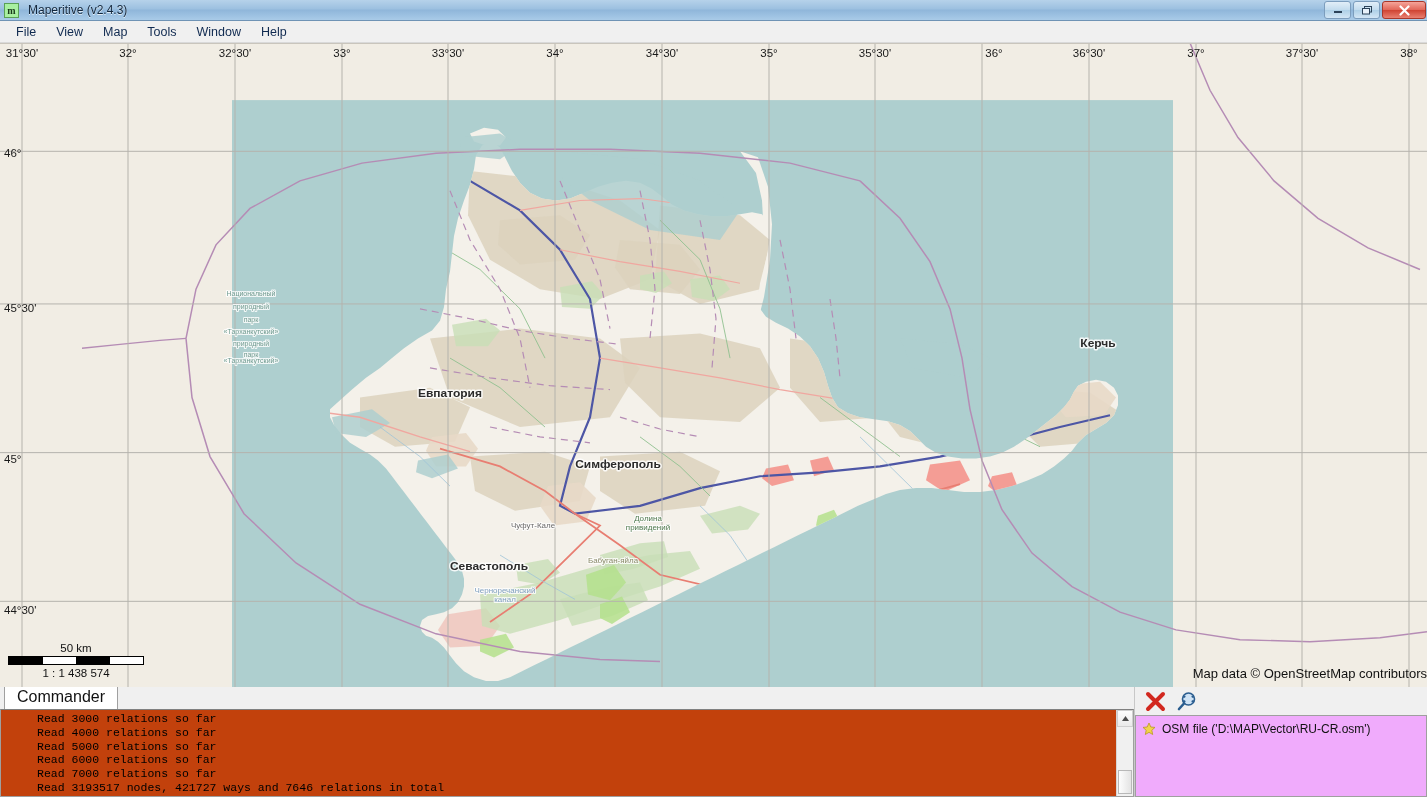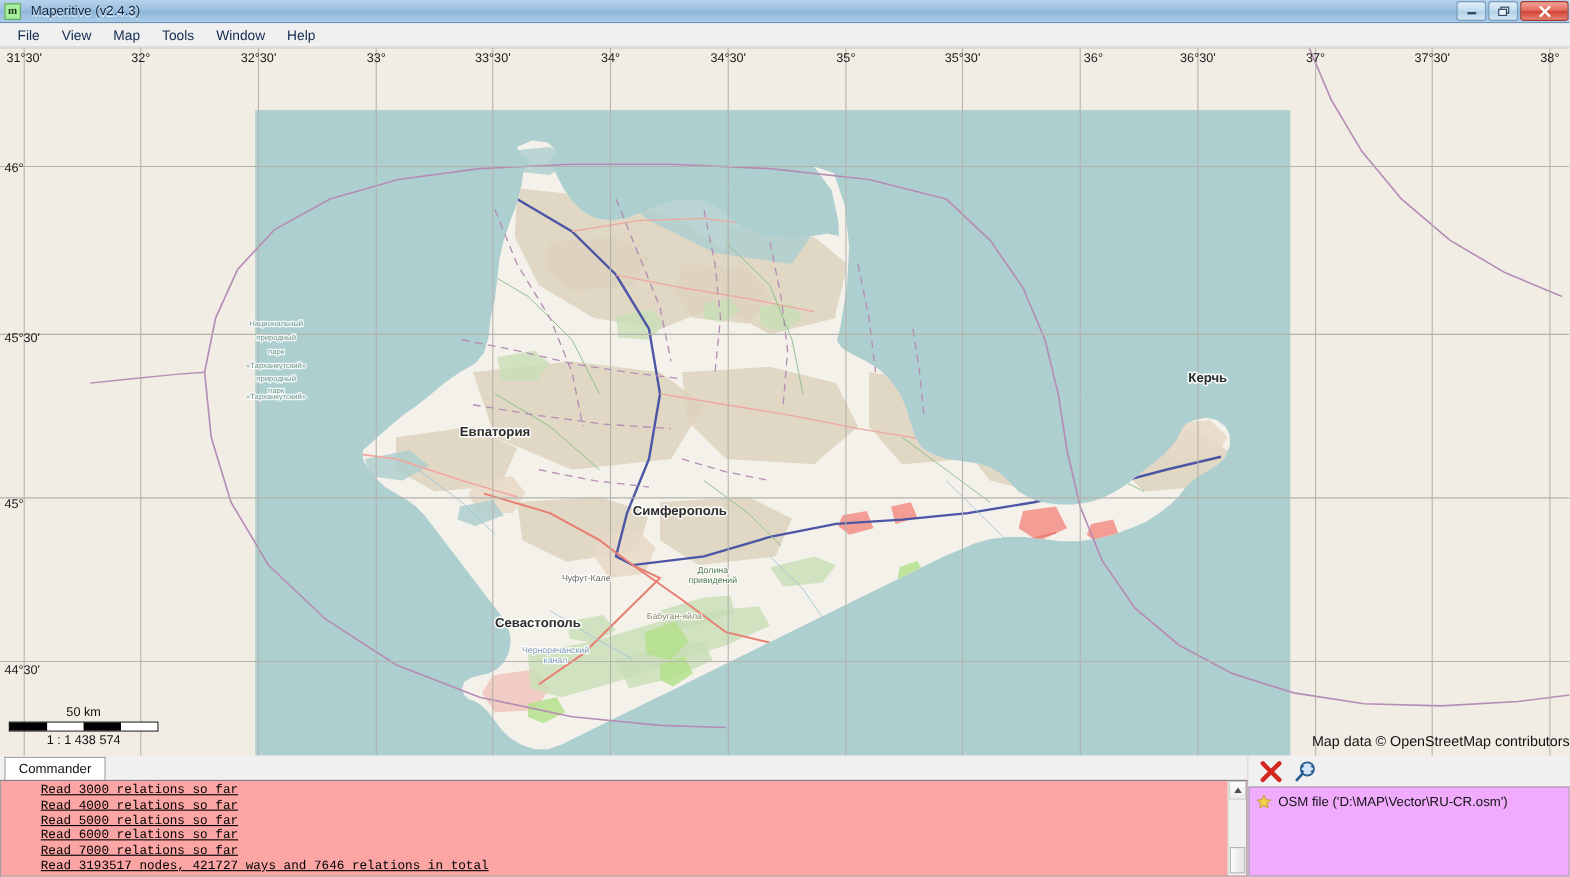--- a/index.html
+++ b/index.html
@@ -83,30 +83,29 @@
   }
 
   
   .bottom { flex: 0 0 110px; display: flex; background: #f0f0f0; }
   .panel { display: flex; flex-direction: column; }
   .panel-commander { flex: 1 1 auto; border-right: 1px solid #c8c8c8; }
   .panel-sources { flex: 0 0 292px; }
 
   .tabstrip { height: 22px; display: flex; align-items: flex-end; padding-left: 4px; background: #f0f0f0; }
   .tab {
-    font-size: 12px; color: #111; padding: 3px 12px 3px 12px;
+    font-size: 16px; color: #111; padding: 3px 12px 3px 12px;
     background: #fff; border: 1px solid #a0a0a0; border-bottom: none;
     cursor: pointer;
   }
 
   .console {
     flex: 1 1 auto; position: relative;
-    background: #fca5a5; border: 1px solid #9f9f9f; border-top: 1px solid #808080;
+    background: #c2410c; border: 1px solid #9f9f9f; border-top: 1px solid #808080;
     overflow: hidden;
-    text-decoration: underline;
   }
   .console pre {
     font-family: "Liberation Mono", monospace; font-size: 11.5px;
     color: #000; padding: 2px 0 0 36px; line-height: 13.8px; white-space: pre;
   }
   .vscroll {
     position: absolute; right: 0; top: 0; width: 17px; height: 100%;
     background: #f0f0f0; border-left: 1px solid #d6d6d6;
   }
   .vscroll .arrow {

